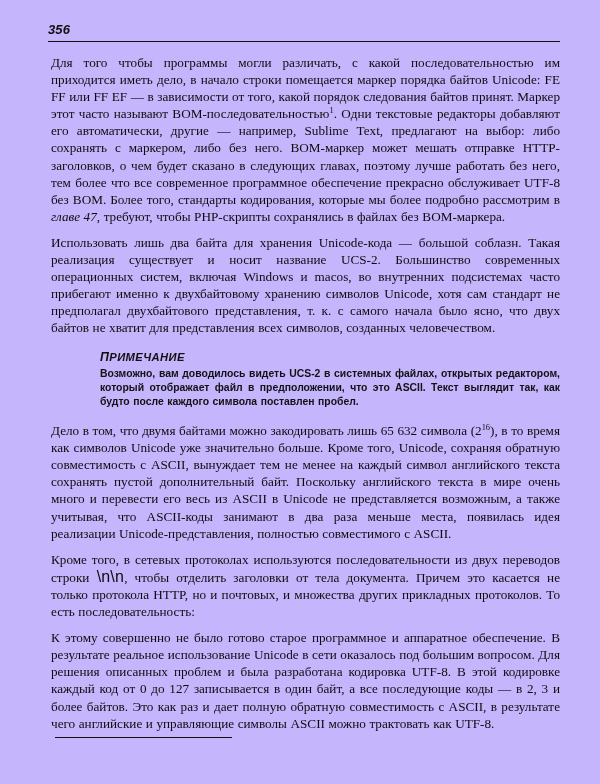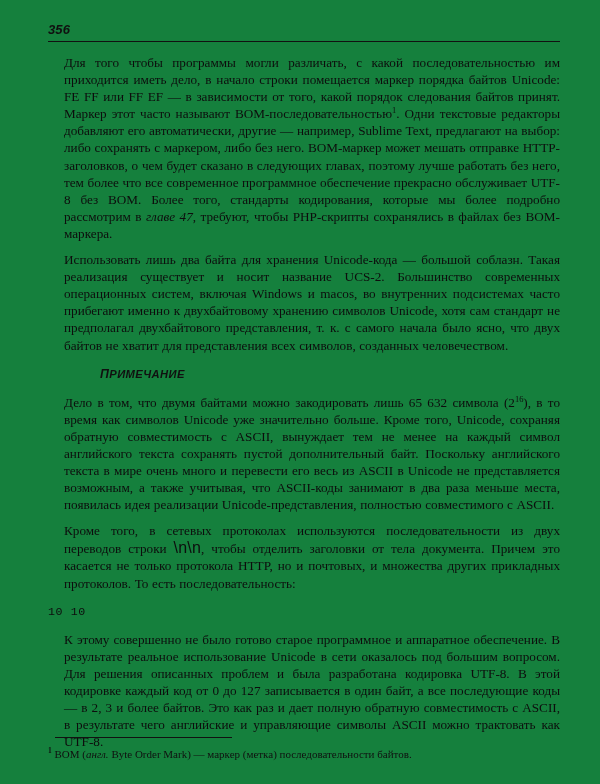--- a/index.html
+++ b/index.html
@@ -6,21 +6,21 @@
   html, body {
     margin: 0;
     padding: 0;
     background: #ffffff;
   }
 
   .page {
     position: relative;
     width: 600px;
     height: 784px;
-    background: #15803d;
+    background: #c4b5fd;
     overflow: hidden;
     font-family: "Liberation Serif", "DejaVu Serif", serif;
     color: #0d0d0d;
     box-sizing: border-box;
   }
 
   
   .runhead {
     position: absolute;
     left: 48px;
@@ -50,21 +50,21 @@
 
   
   .textblock {
     position: absolute;
     left: 48px;
     top: 54px;
     width: 512px;
   }
 
   p.body {
-    margin: 0 0 9px 16px;
+    margin: 0 0 9px 3px;
     font-size: 13.2px;
     line-height: 17.1px;
     text-align: justify;
     text-justify: inter-word;
     hyphens: manual;
     word-spacing: 0.02em;
   }
   p.body:last-child { margin-bottom: 0; }
 
   .it { font-style: italic; }
@@ -159,30 +159,29 @@
   <div class="runhead-rule"></div>
 
   <div class="textblock">
 
     <p class="body"><span>Для того чтобы программы могли различать, с какой последовательностью им приходится иметь дело, в начало строки помещается маркер порядка байтов Unicode: FE FF или FF EF — в зависимости от того, какой порядок следования байтов принят. Маркер этот часто называют BOM-последовательностью</span><sup class="fn">1</sup><span>. Одни текстовые редакторы добавляют его автоматически, другие — например, Sublime Text, предлагают на выбор: либо сохранять с маркером, либо без него. BOM-маркер может мешать отправке HTTP-заголовков, о чем будет сказано в следующих главах, поэтому лучше работать без него, тем более что все современное программное обеспечение прекрасно обслуживает UTF-8 без BOM. Более того, стандарты кодирования, которые мы более подробно рассмотрим в </span><span class="it">главе 47</span><span>, требуют, чтобы PHP-скрипты сохранялись в файлах без BOM-маркера.</span></p>
 
     <p class="body">Использовать лишь два байта для хранения Unicode-кода — большой соблазн. Такая реализация существует и носит название UCS-2. Большинство современных операционных систем, включая Windows и macos, во внутренних подсистемах часто прибегают именно к двухбайтовому хранению символов Unicode, хотя сам стандарт не предполагал двухбайтового представления, т. к. с самого начала было ясно, что двух байтов не хватит для представления всех символов, созданных человечеством.</p>
 
     <div class="note">
       <div class="note-title"><span class="cap">П</span><span>РИМЕЧАНИЕ</span></div>
+      <p class="note-body">Возможно, вам доводилось видеть UCS-2 в системных файлах, открытых редактором, который отображает файл в предположении, что это ASCII. Текст выглядит так, как будто после каждого символа поставлен пробел.</p>
     </div>
 
     <p class="body"><span>Дело в том, что двумя байтами можно закодировать лишь 65 632 символа (2</span><sup class="exp">16</sup><span>), в то время как символов Unicode уже значительно больше. Кроме того, Unicode, сохраняя обратную совместимость с ASCII, вынуждает тем не менее на каждый символ английского текста сохранять пустой дополнительный байт. Поскольку английского текста в мире очень много и перевести его весь из ASCII в Unicode не представляется возможным, а также учитывая, что ASCII-коды занимают в два раза меньше места, появилась идея реализации Unicode-представления, полностью совместимого с ASCII.</span></p>
 
     <p class="body"><span>Кроме того, в сетевых протоколах используются последовательности из двух переводов строки </span><code class="mono">\n\n</code><span>, чтобы отделить заголовки от тела документа. Причем это касается не только протокола HTTP, но и почтовых, и множества других прикладных протоколов. То есть последовательность:</span></p>
 
-    <div class="codeline">10 10</div>
 
 
 
     <p class="body">К этому совершенно не было готово старое программное и аппаратное обеспечение. В результате реальное использование Unicode в сети оказалось под большим вопросом. Для решения описанных проблем и была разработана кодировка UTF-8. В этой кодировке каждый код от 0 до 127 записывается в один байт, а все последующие коды — в 2, 3 и более байтов. Это как раз и дает полную обратную совместимость с ASCII, в результате чего английские и управляющие символы ASCII можно трактовать как UTF-8.</p>
 
   </div>
 
   <div class="footnote-rule"></div>
-  <div class="footnote"><sup>1</sup><span> BOM (</span><span class="it">англ.</span><span> Byte Order Mark) — маркер (метка) последовательности байтов.</span></div>
 
 </div>
 
 </body></html>

